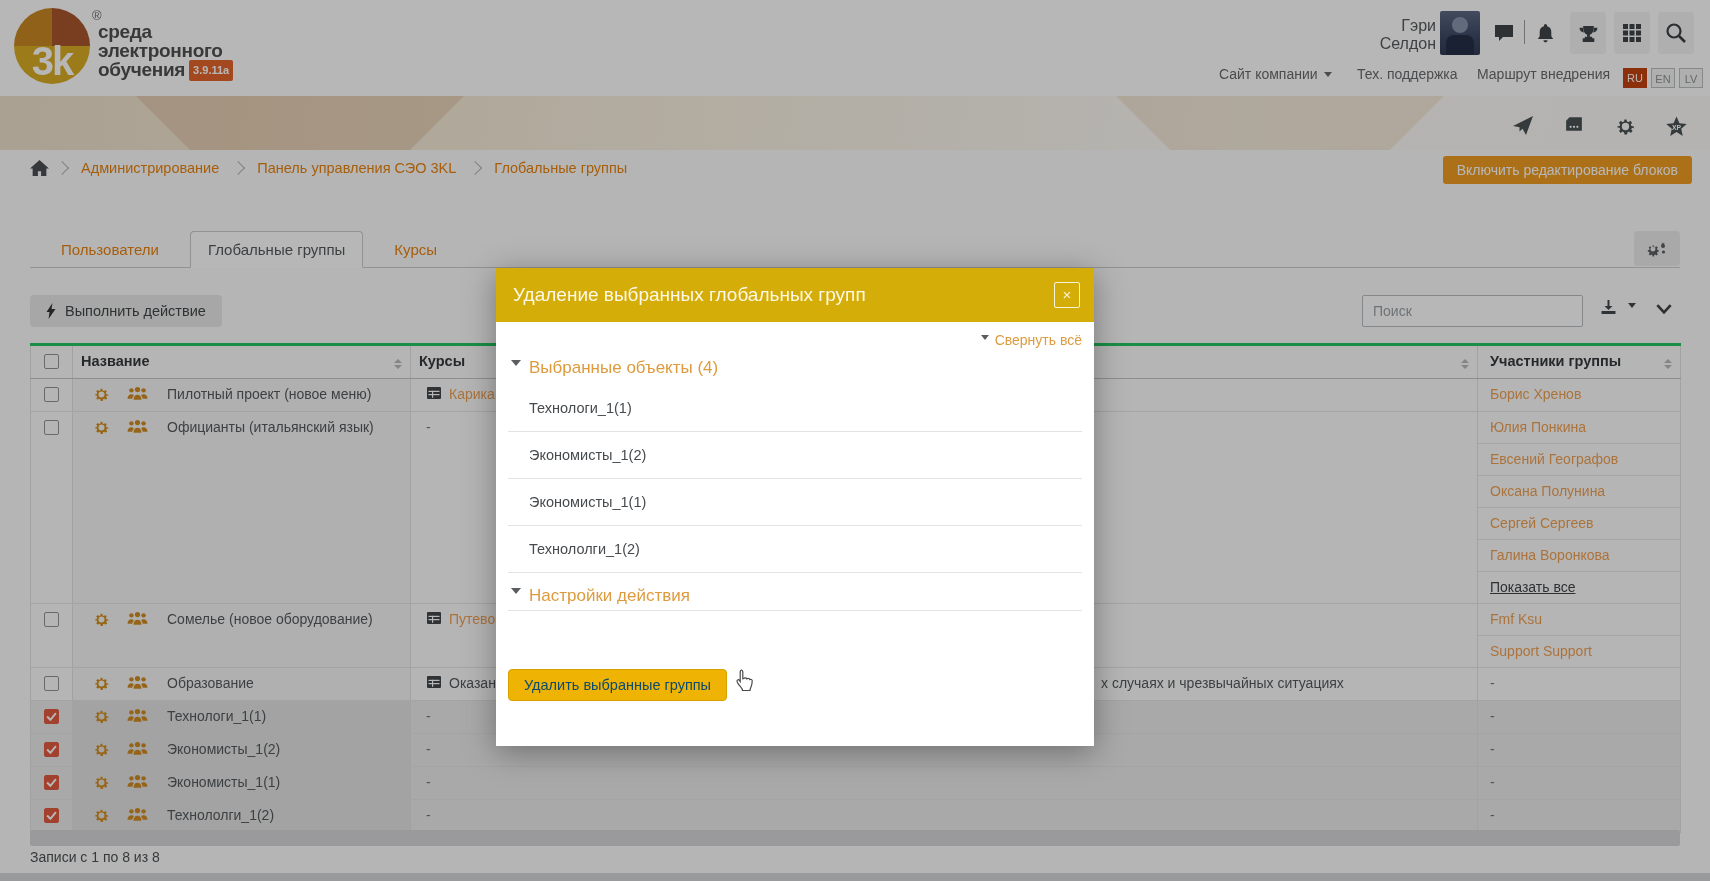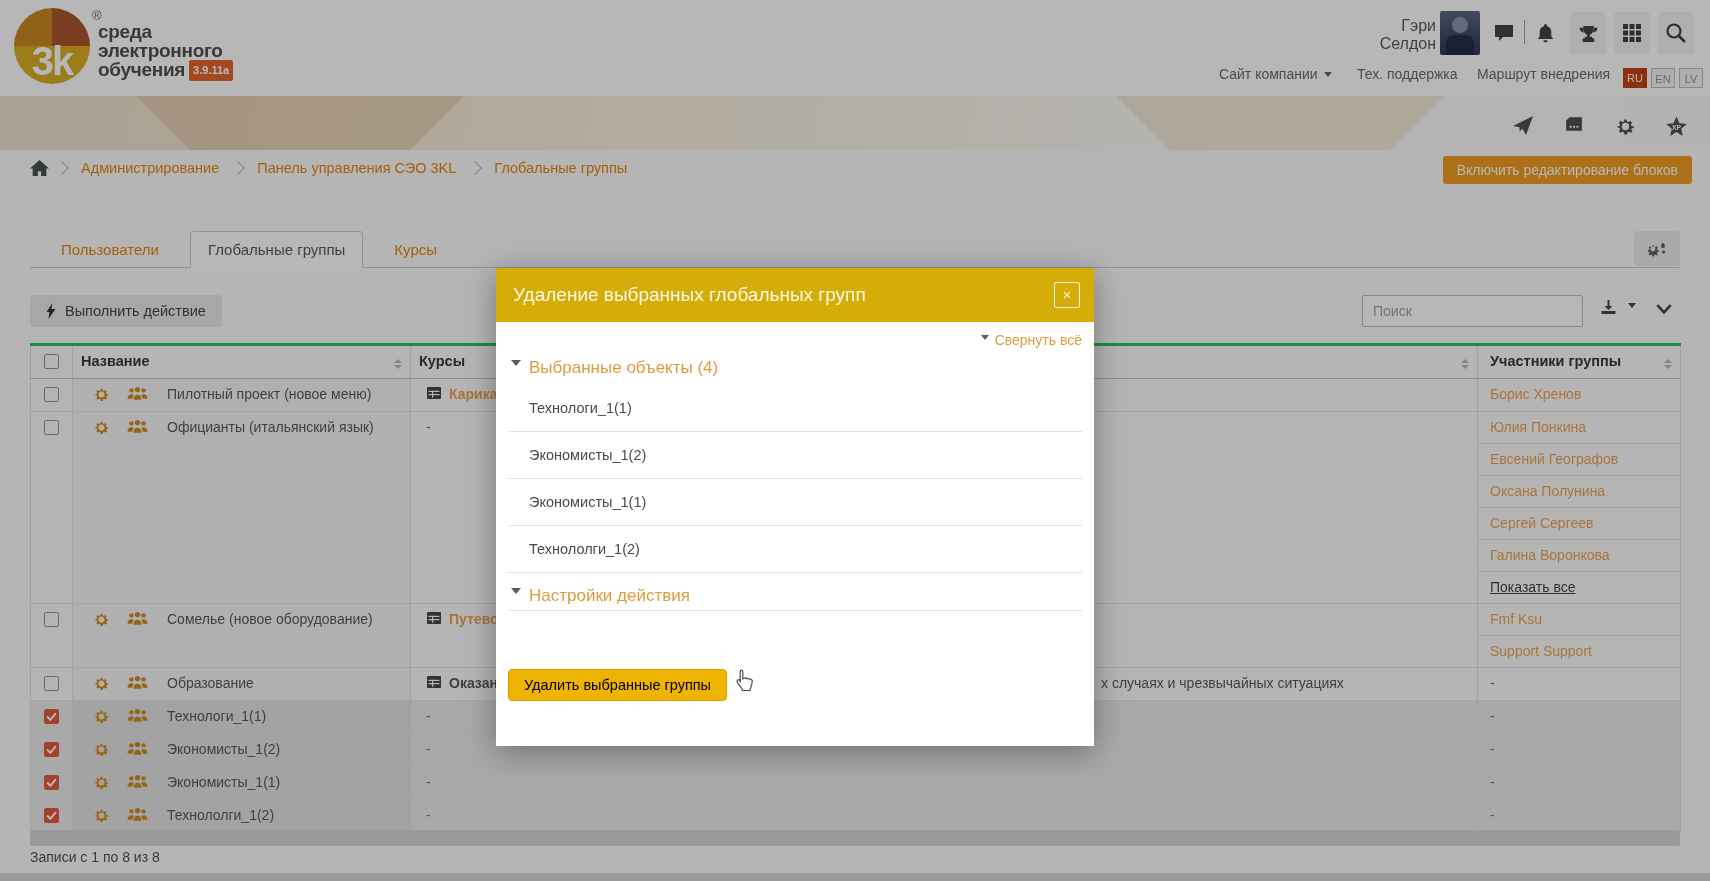--- a/index.html
+++ b/index.html
@@ -78,21 +78,21 @@
   .sort .dn{border-top:4.5px solid #b6b9bc;}
   .col-name-cell{background:rgba(0,0,0,0.027);}
   tr.checked td{background:#ececec;}
   tr.checked td.col-name-cell{background:#e3e3e4;}
   .cb{display:block;width:15px;height:15px;margin:8px auto 0 auto;border:1px solid #8f9498;border-radius:2px;
     background:#fcfdfd;cursor:pointer;box-sizing:border-box;}
   .cb.checked{background:#e25a3f;border-color:#e25a3f;display:flex;align-items:center;justify-content:center;}
   .name-flex{display:flex;align-items:flex-start;padding:7px 6px 0 20px;gap:17px;}
   .name-flex .nm{color:#54585b;margin-left:2px;white-space:nowrap;}
   .course-flex{display:flex;align-items:flex-start;padding:7px 6px 0 15px;gap:7px;position:relative;}
-  .course-txt{color:#54585b;white-space:nowrap;font-weight:bold;}
+  .course-txt{color:#54585b;white-space:nowrap;}
   .course-tail{position:absolute;left:690px;top:7px;color:#54585b;white-space:nowrap;}
   .dash{padding:7px 0 0 15px;color:#707478;}
   .member-line{height:31px;line-height:31px;padding-left:12px;border-bottom:1px solid #e3e4e6;
     white-space:nowrap;overflow:hidden;}
   .member-line:last-child{border-bottom:none;}
   .member-link{color:#efa052;cursor:pointer;}
   .show-all{color:#3f4347;text-decoration:underline;cursor:pointer;}
   .hscroll{position:absolute;left:30px;top:830px;width:1650px;height:16px;background:#d6d7d9;border-radius:2px;}
   .records{position:absolute;left:30px;top:849px;font-size:14px;color:#4b4f52;}
   .bottom-strip{position:absolute;left:0;bottom:0;width:1710px;height:8px;background:#d5d6d8;}
@@ -108,21 +108,21 @@
   .collapse-all{text-align:right;font-size:14px;color:#de9b3e;height:20px;cursor:pointer;}
   .tri{display:inline-block;width:0;height:0;border:5px solid transparent;border-top:6px solid #5a5e61;
     vertical-align:1px;margin-right:8px;}
   .tri.small{border-width:4px;border-top-width:5px;margin-right:6px;}
   .m-section{font-size:17px;color:#de9b3e;height:28px;line-height:28px;margin-top:2px;cursor:pointer;padding-left:3px;}
   .m-section .tri{vertical-align:2px;}
   .m-list{margin-top:3px;}
   .m-item{height:46px;line-height:46px;padding-left:21px;border-bottom:1px solid #e3e3e3;font-size:14.5px;color:#474b4e;}
   .m-settings{margin-top:9px;border-bottom:1px solid #e3e3e3;}
   .delete-btn{margin-top:58px;margin-left:0;display:inline-block;background:#eeb303;border:1px solid #d7a100;
-    border-radius:4px;color:#000000;font-size:14.5px;padding:7px 15px;cursor:pointer;}
+    border-radius:4px;color:#0c4a6e;font-size:14.5px;padding:7px 15px;cursor:pointer;}
   .cursor-hand{position:absolute;left:734px;top:668px;z-index:70;}
   svg{display:block;}
 </style>
 </head>
 <body>
 
 <div class="stage">
 
   <div class="top-header">
     <div class="logo-circle">

